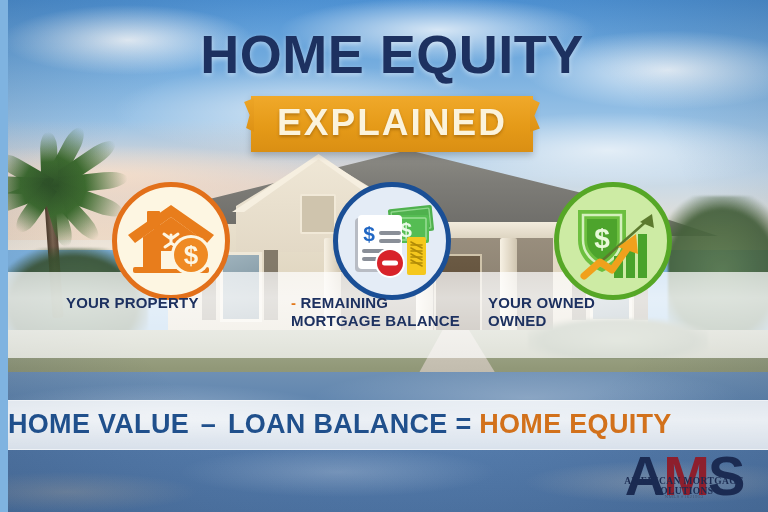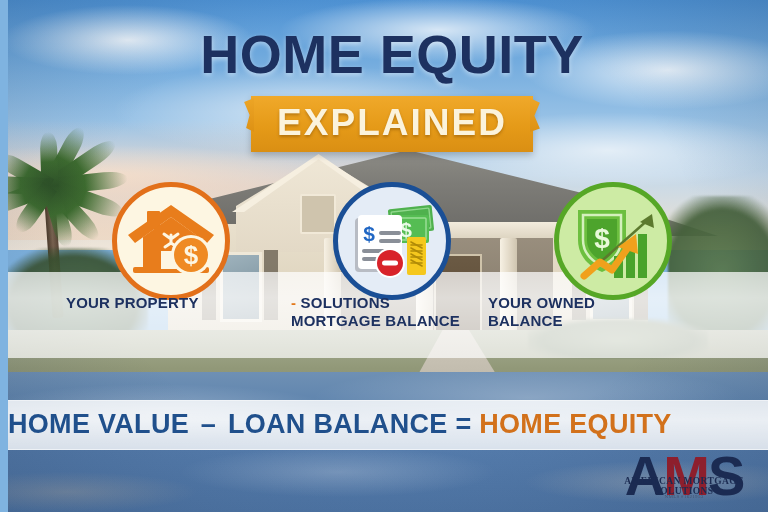--- a/index.html
+++ b/index.html
@@ -394,26 +394,26 @@
       </span>
     </div>
   </div>
 
   <div class="labels">
     <div class="lbl lbl-1">
       <span>YOUR PROPERTY</span><br>
     </div>
     <div class="lbl lbl-2">
       <span class="minus-op">-</span>
-      <span>SOLUTIONS</span><br>
+      <span>REMAINING</span><br>
       <span>MORTGAGE BALANCE</span>
     </div>
     <div class="lbl lbl-3">
       <span>YOUR OWNED</span><br>
-      <span>BALANCE</span>
+      <span>OWNED</span>
     </div>
   </div>
 
   <div class="formula">
     <span>HOME VALUE</span>
     <span class="dash">–</span>
     <span>LOAN BALANCE</span>
     <span>=</span>
     <span class="accent">HOME EQUITY</span>
   </div>

